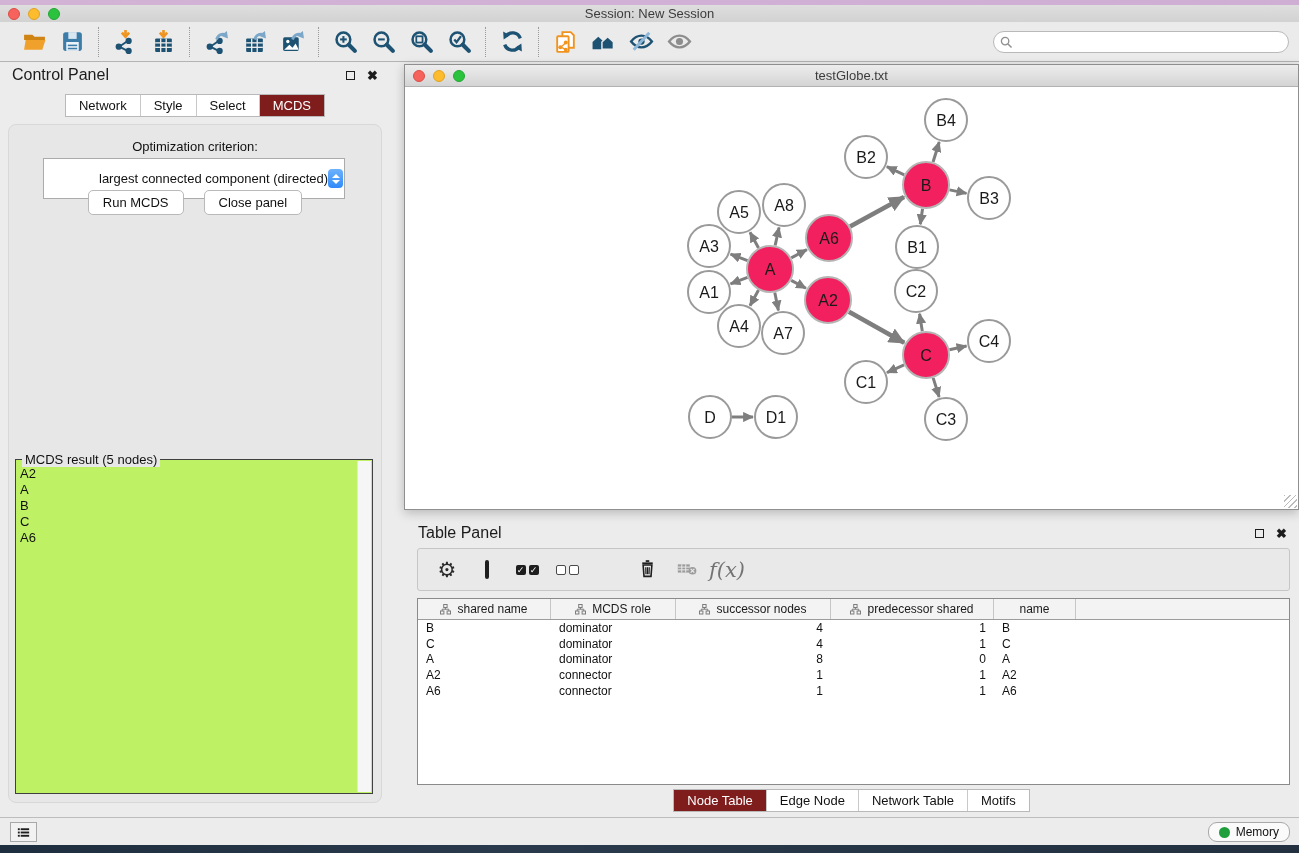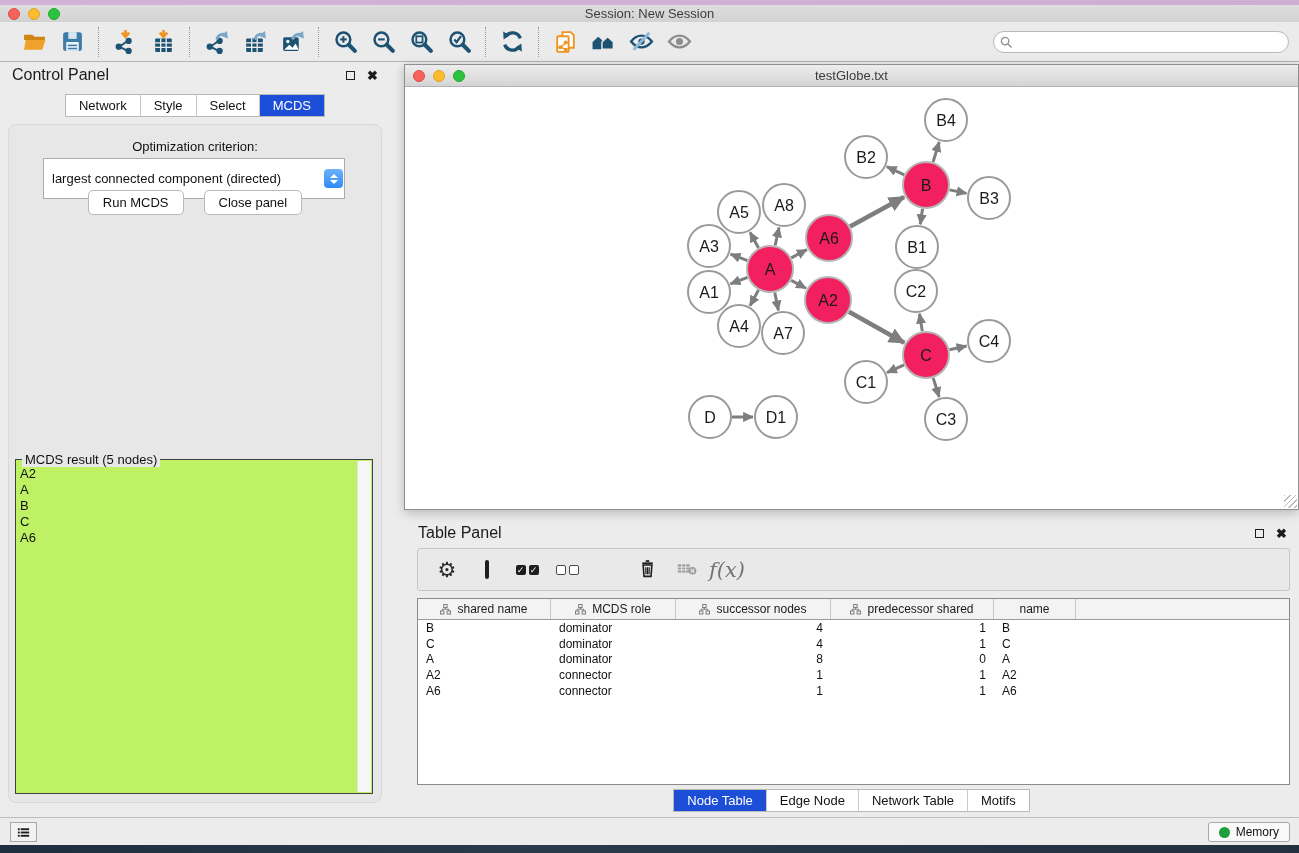--- a/index.html
+++ b/index.html
@@ -37,27 +37,27 @@
   .panel-head { height:26px; display:flex; align-items:center; padding:0 12px; }
   .panel-head .pt { font-size:16px; color:#1c1c1c;text-align:right; }
   .panel-head .spacer { flex:1; }
   .float-box { width:9px; height:9px; border:1.5px solid #1c1c1c; display:inline-block; margin-right:12px; cursor:pointer; }
   .close-x { font-size:13px; font-weight:bold; color:#1c1c1c; cursor:pointer; line-height:1; }
 
   .seg-tabs { display:flex; justify-content:center; margin-top:6px; }
   .seg { display:flex; border:1px solid #b9b9b9; border-radius:0; overflow:hidden; background:#fff; }
   .seg .tab { font-size:13px; padding:3px 13px; color:#111; border-right:1px solid #c9c9c9; cursor:pointer; background:#fff; }
   .seg .tab:last-child { border-right:none; }
-  .seg .tab.sel { background:#1d4ed8; color:#fff; }
+  .seg .tab.sel { background:#7f1d1d; color:#fff; }
 
   .cp-content { position:absolute; left:8px; right:8px; top:62px; bottom:14px;
       background:#e7e7e7; border:1px solid #d8d8d8; border-radius:8px; }
   .opt-label { text-align:center; font-size:13px; color:#111; margin-top:14px; }
   .dropdown { position:absolute; left:34px; right:36px; top:33px; height:41px; background:#fff;
-      border:1px solid #ababab; border-radius:0; display:flex; align-items:center; cursor:pointer; }
+      border:1px solid #ababab; border-radius:0; display:flex; align-items:center; cursor:pointer;padding-left:47px; }
   .dropdown .dval { flex:1; font-size:13px; padding-left:8px; color:#111; white-space:nowrap; }
   .dd-step { width:19px; height:19px; margin-right:1px; border-radius:4px; background:linear-gradient(#6cb2fc,#2f8bf9);
       display:flex; flex-direction:column; align-items:center; justify-content:center; gap:2px; }
   .dd-step .up { width:0; height:0; border-left:4px solid transparent; border-right:4px solid transparent; border-bottom:4px solid #fff; }
   .dd-step .down { width:0; height:0; border-left:4px solid transparent; border-right:4px solid transparent; border-top:4px solid #fff; }
   .cp-buttons { position:absolute; top:65px; left:0; right:0; display:flex; justify-content:center; gap:20px; }
   .btn { background:#fff; border:1px solid #b9b9b9; border-radius:5px; font-size:13px; padding:4px 14px; color:#111; cursor:pointer; }
 
   .groupbox { position:absolute; left:6px; right:8px; top:334px; bottom:8px; border:1px solid #404040; background:#bef264; }
   .groupbox .gb-title { position:absolute; top:-8px; left:6px; background:#e7e7e7; font-size:13px; color:#111; padding:0 3px; }
@@ -99,21 +99,21 @@
   .trow { display:flex; height:15.8px; align-items:center; }
   .td { font-size:12px; color:#111; padding:0 8px; white-space:nowrap; overflow:hidden; }
 
   .tp-tabs { position:absolute; left:0; right:0; bottom:5px; display:flex; justify-content:center; }
 
   
   .statusbar { position:absolute; left:0; top:817px; width:1299px; height:28px; background:#ececec; border-top:1px solid #bdbdbd; }
   .list-btn { position:absolute; left:10px; top:4px; width:27px; height:20px; background:#f2f2f2;
       border:1px solid #a8a8a8; display:flex; align-items:center; justify-content:center; cursor:pointer; }
   .mem-btn { position:absolute; right:9px; top:4px; height:20px; background:#fafafa; border:1px solid #a8a8a8;
-      border-radius:3px; display:flex; align-items:center; gap:6px; padding:0 10px; font-size:12px; color:#111; cursor:pointer; }
+      border-radius:9px; display:flex; align-items:center; gap:6px; padding:0 10px; font-size:12px; color:#111; cursor:pointer; }
   .mem-dot { width:11px; height:11px; border-radius:50%; background:#1f9e3c; }
 </style>
 </head>
 <body>
 
 <div class="strip-top"></div>
 
 <div class="titlebar">
   <div class="traffic">
     <span class="light red"></span>

